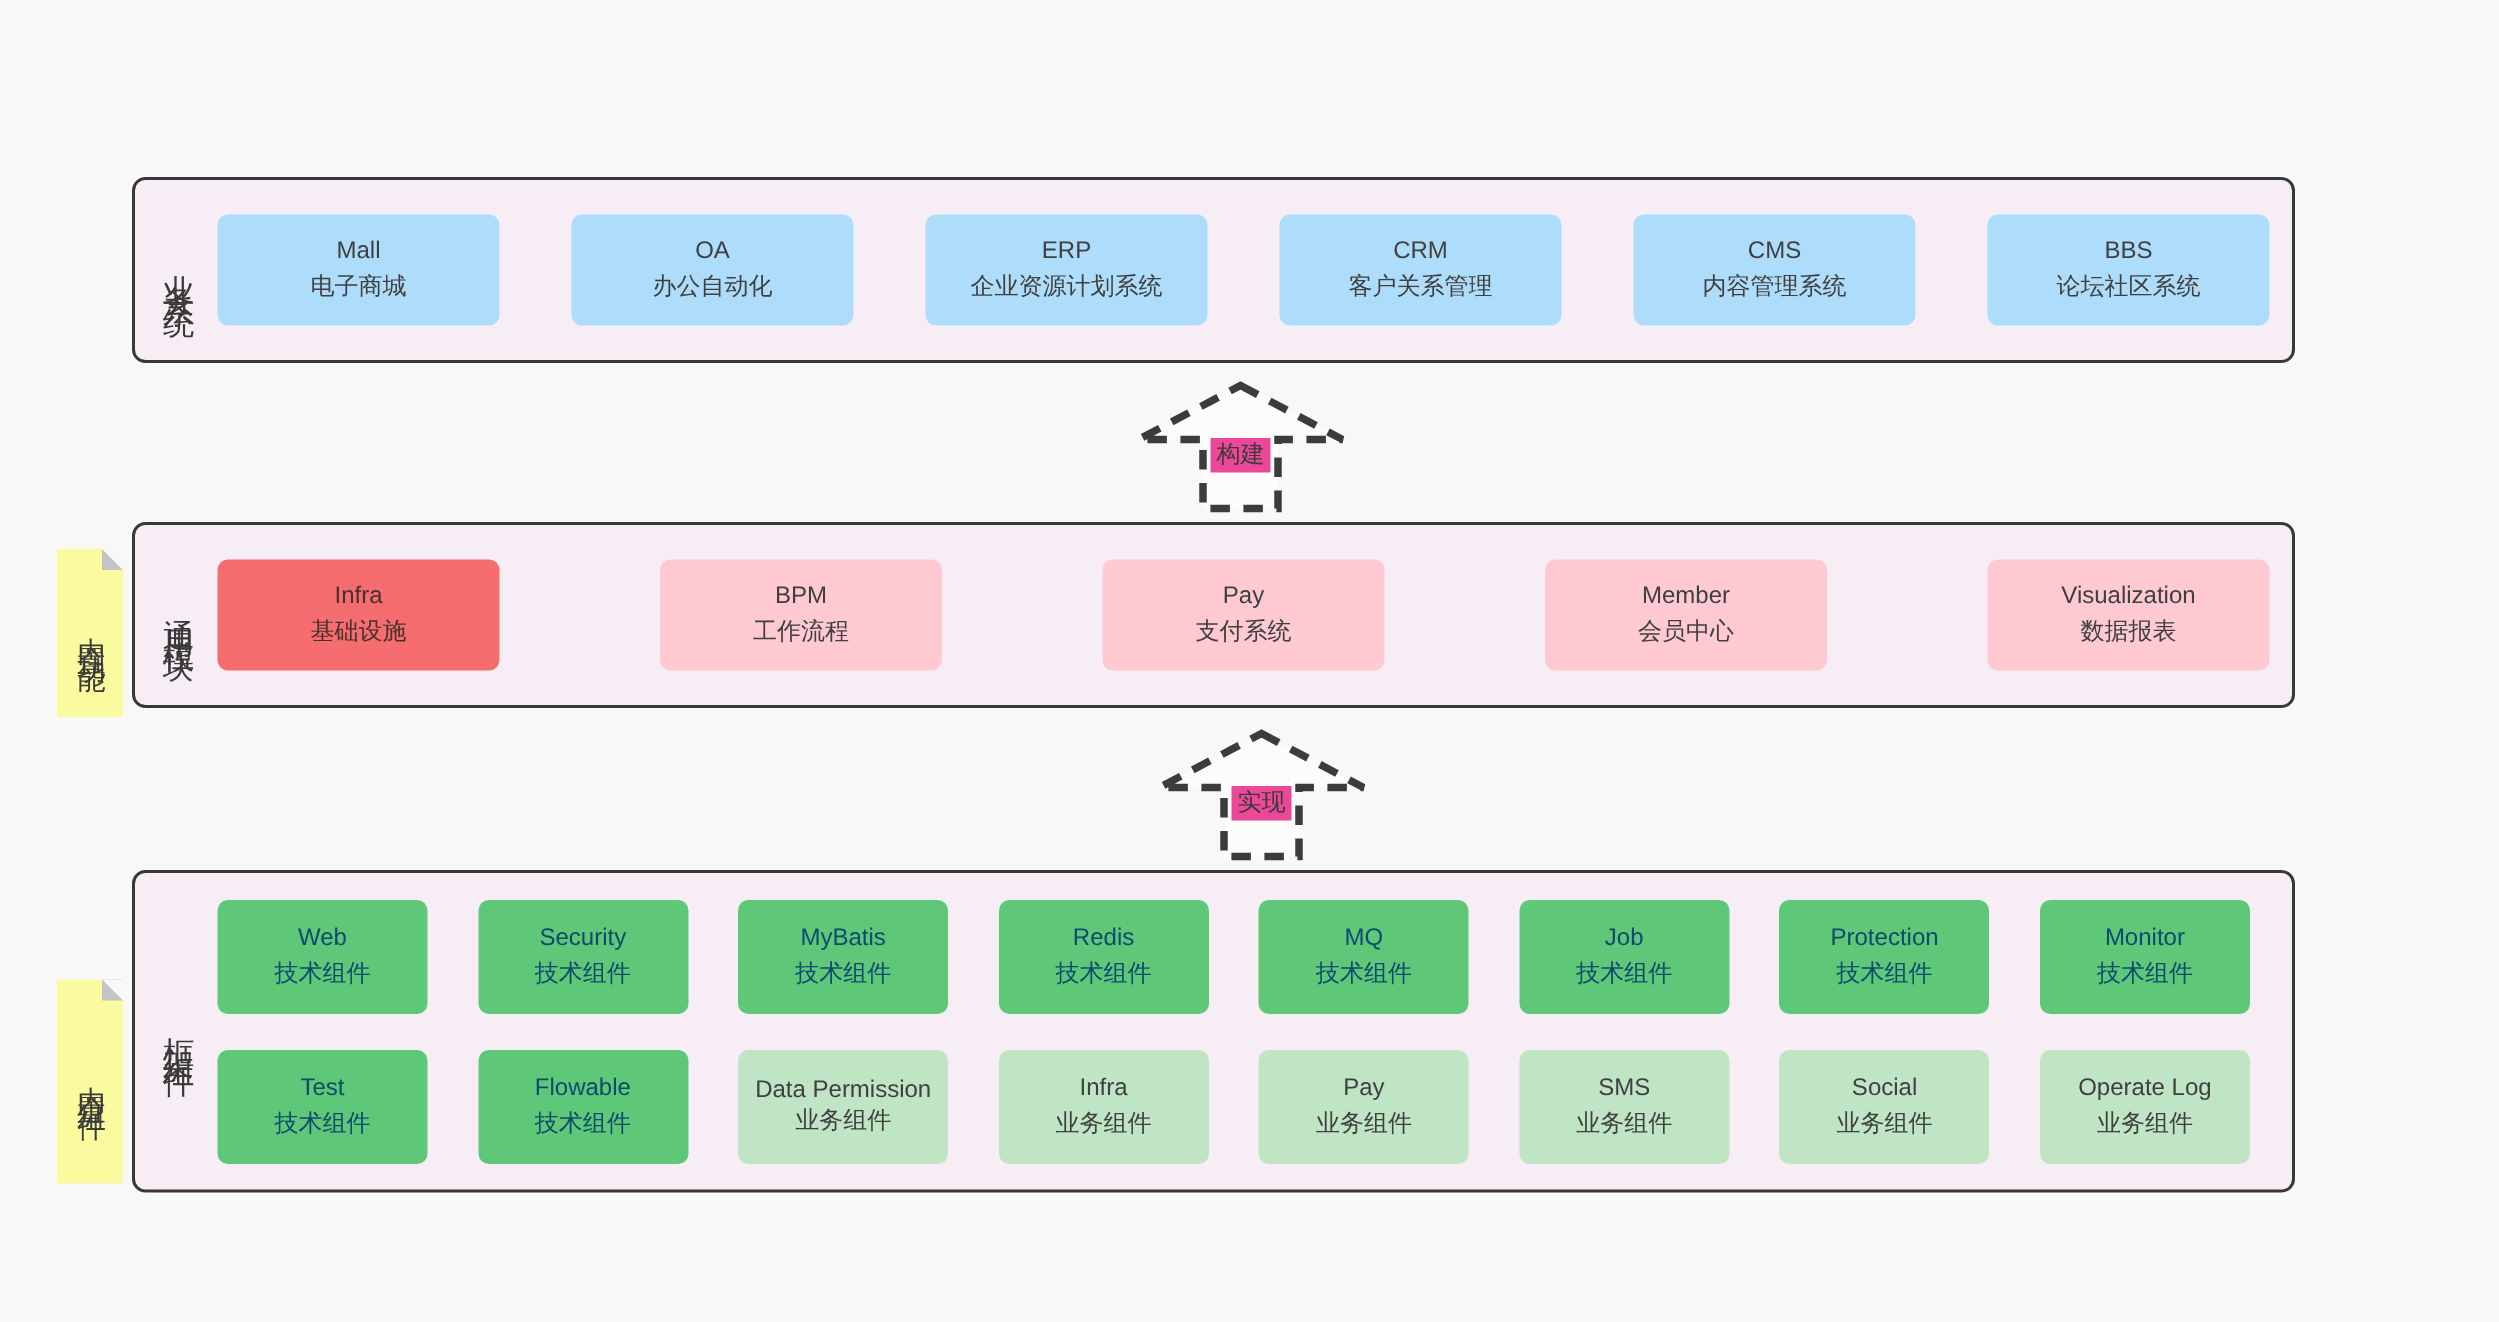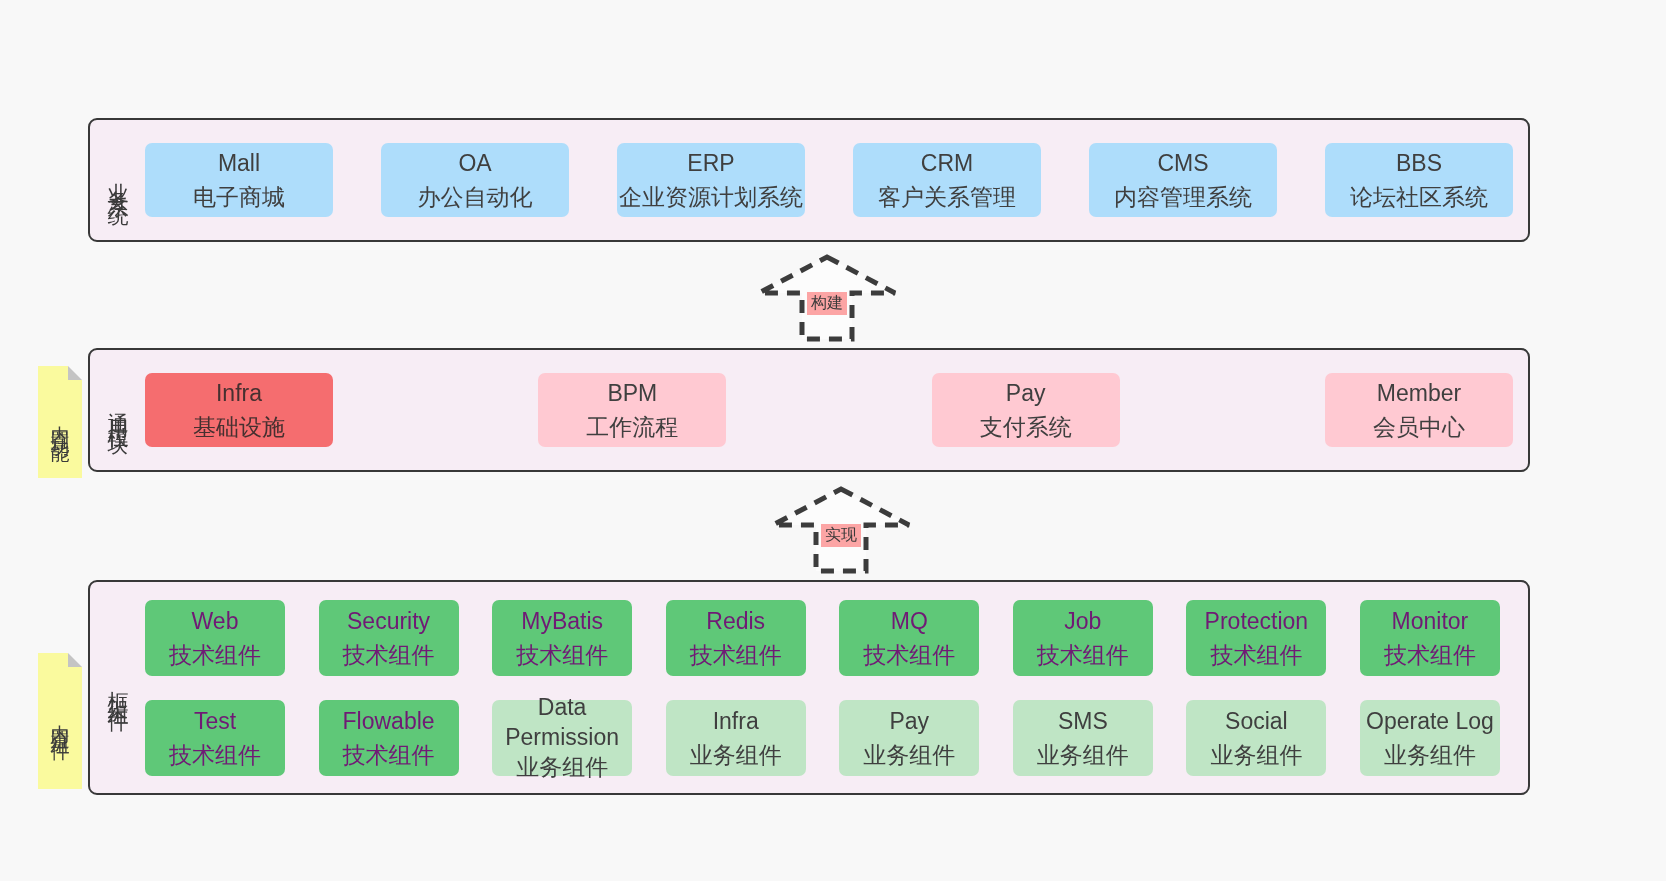--- a/index.html
+++ b/index.html
@@ -25,50 +25,50 @@
     position:absolute;left:55px;right:15px;top:0;bottom:0;
     display:flex;justify-content:space-between;align-items:center;
   }
   .rows{
     position:absolute;left:55px;right:28px;top:18px;bottom:17px;
     display:flex;flex-direction:column;justify-content:space-between;
   }
   .comp-row{display:flex;justify-content:space-between;}
   .box{
     border-radius:7px;display:flex;flex-direction:column;justify-content:center;
-    align-items:center;text-align:center;font-size:23px;line-height:1.5;
+    align-items:center;text-align:center;font-size:16px;line-height:1.5;
   }
   .boxes .box{width:188px;height:74px;}
   .comp-row .box{width:140px;height:76px;}
   .box.compact{line-height:1.3;}
   .blue{background:#aeddfb;}
   .red{background:#f56d6f;color:#463030;}
   .pink{background:#ffc9d2;}
-  .green{background:#5fc878;color:#701a75;}
+  .green{background:#5fc878;color:#0c4a6e;}
   .lightgreen{background:#bfe5c5;}
   .sticky{
     position:absolute;left:38px;width:44px;background:#fafa9e;
     display:flex;align-items:center;justify-content:center;
     writing-mode:vertical-rl;text-orientation:upright;
     font-size:19px;letter-spacing:6px;color:#3a3a3a;
   }
   #sticky-modules{top:366px;height:112px;}
   #sticky-components{top:653px;height:136px;}
   .sticky::before{
     content:"";position:absolute;top:0;right:0;
     border-style:solid;border-width:0 14px 14px 0;
     border-color:#f8f8f8 #f8f8f8 #c4c4c4 #c4c4c4;
   }
   .arrow{position:absolute;width:146px;height:92px;}
   #arrow-build{left:754px;top:252px;}
   #arrow-implement{left:768px;top:484px;}
   .arrow svg{display:block;}
   .arrow-label{
     position:absolute;left:50%;top:40px;transform:translateX(-50%);
-    background:#fca5a5;font-size:16px;color:#3a3a3a;padding:1px 4px;
+    background:#ec4899;font-size:16px;color:#3a3a3a;padding:1px 4px;
     white-space:nowrap;
   }
 </style>
 </head>
 <body>
 
 <div class="layer" id="layer-business">
   <div class="vlabel">业务系统</div>
   <div class="boxes">
     <div class="box blue">
@@ -118,20 +118,24 @@
       <div>工作流程</div>
     </div>
     <div class="box pink">
       <div>Pay</div>
       <div>支付系统</div>
     </div>
     <div class="box pink">
       <div>Member</div>
       <div>会员中心</div>
     </div>
+    <div class="box pink">
+      <div>Visualization</div>
+      <div>数据报表</div>
+    </div>
   </div>
 </div>
 
 <div class="arrow" id="arrow-implement">
   <svg width="146" height="92" viewBox="0 0 146 92">
     <polygon points="73,5 141,41 98,41 98,87 48,87 48,41 5,41" fill="#fcfcfc" stroke="#3c3c3c" stroke-width="5" stroke-dasharray="13 9" stroke-linecap="butt"></polygon>
   </svg>
   <span class="arrow-label">实现</span>
 </div>
 

